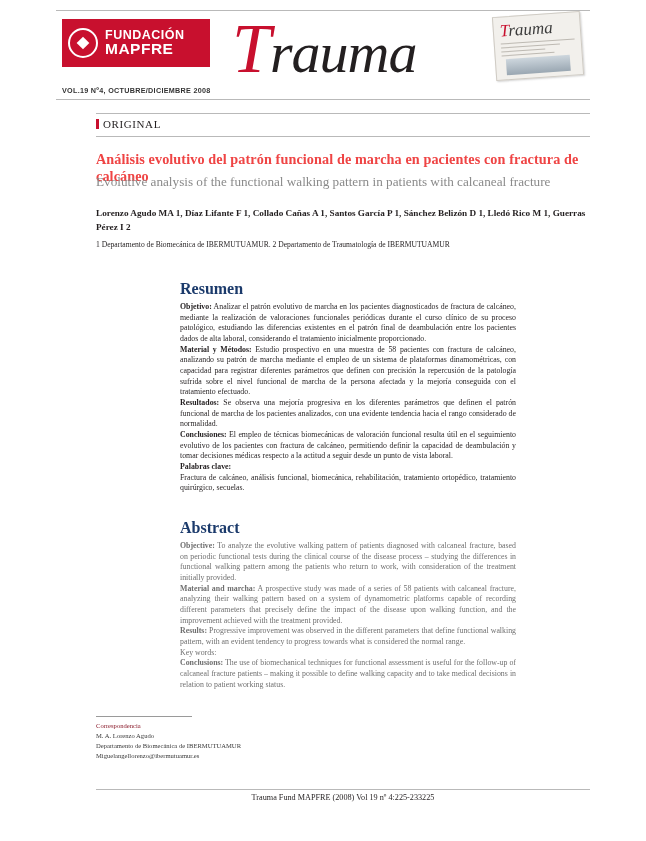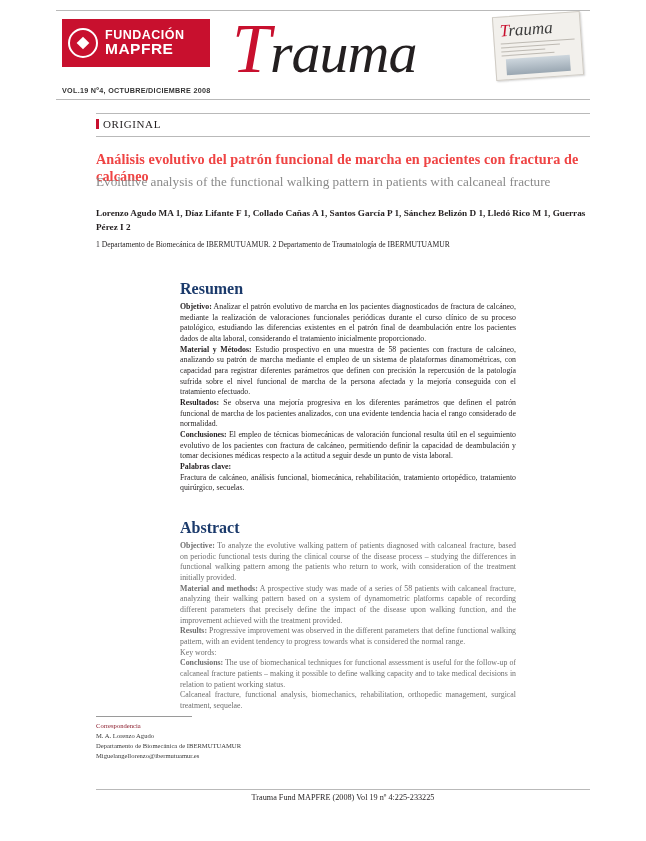--- a/index.html
+++ b/index.html
@@ -330,25 +330,24 @@
     <p><b>Material y Métodos:</b><span> Estudio prospectivo en una muestra de 58 pacientes con fractura de calcáneo, analizando su patrón de marcha mediante el empleo de un sistema de plataformas dinamométricas, con capacidad para registrar diferentes parámetros que definen con precisión la repercusión de la patología sufrida sobre el nivel funcional de marcha de la persona afectada y la mejoría conseguida con el tratamiento efectuado.</span></p>
     <p><b>Resultados:</b><span> Se observa una mejoría progresiva en los diferentes parámetros que definen el patrón funcional de marcha de los pacientes analizados, con una evidente tendencia hacia el rango considerado de normalidad.</span></p>
     <p><b>Conclusiones:</b><span> El empleo de técnicas biomecánicas de valoración funcional resulta útil en el seguimiento evolutivo de los pacientes con fractura de calcáneo, permitiendo definir la capacidad de deambulación y tomar decisiones médicas respecto a la actitud a seguir desde un punto de vista laboral.</span></p>
     <p class="kw-head">Palabras clave:</p>
     <p>Fractura de calcáneo, análisis funcional, biomecánica, rehabilitación, tratamiento ortopédico, tratamiento quirúrgico, secuelas.</p>
   </div>
 
   <div class="block abstract">
     <h3>Abstract</h3>
     <p><b>Objective:</b><span> To analyze the evolutive walking pattern of patients diagnosed with calcaneal fracture, based on periodic functional tests during the clinical course of the disease process – studying the differences in functional walking pattern among the patients who return to work, with consideration of the treatment initially provided.</span></p>
-    <p><b>Material and methods:</b><span> A prospective study was made of a series of 58 patients with calcaneal fracture, analyzing their walking pattern based on a system of dynamometric platforms capable of recording different parameters that precisely define the impact of the disease upon walking function, and the improvement achieved with the treatment provided.</span></p>
+    <p><b>Material and marcha:</b><span> A prospective study was made of a series of 58 patients with calcaneal fracture, analyzing their walking pattern based on a system of dynamometric platforms capable of recording different parameters that precisely define the impact of the disease upon walking function, and the improvement achieved with the treatment provided.</span></p>
     <p><b>Results:</b><span> Progressive improvement was observed in the different parameters that define functional walking pattern, with an evident tendency to progress towards what is considered the normal range.</span></p>
     <p>Key words:</p>
     <p><b>Conclusions:</b><span> The use of biomechanical techniques for functional assessment is useful for the follow-up of calcaneal fracture patients – making it possible to define walking capacity and to take medical decisions in relation to patient working status.</span></p>
-    <p>Calcaneal fracture, functional analysis, biomechanics, rehabilitation, orthopedic management, surgical treatment, sequelae.</p>
   </div>
 
   <div class="corr-rule"></div>
   <div class="corr">
     <div class="c-head">Correspondencia</div>
     <div>M. A. Lorenzo Agudo</div>
     <div>Departamento de Biomecánica de IBERMUTUAMUR</div>
     <div>Miguelangellorenzo@ibermutuamur.es</div>
   </div>
 

